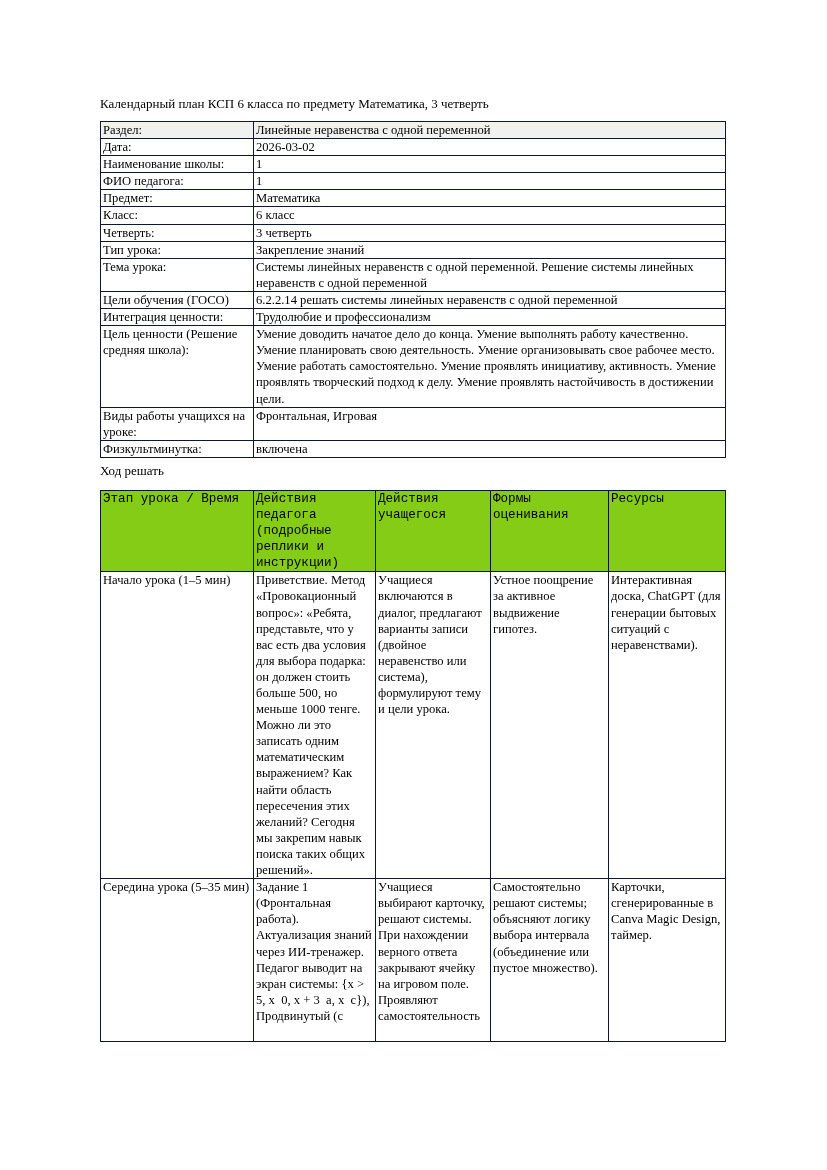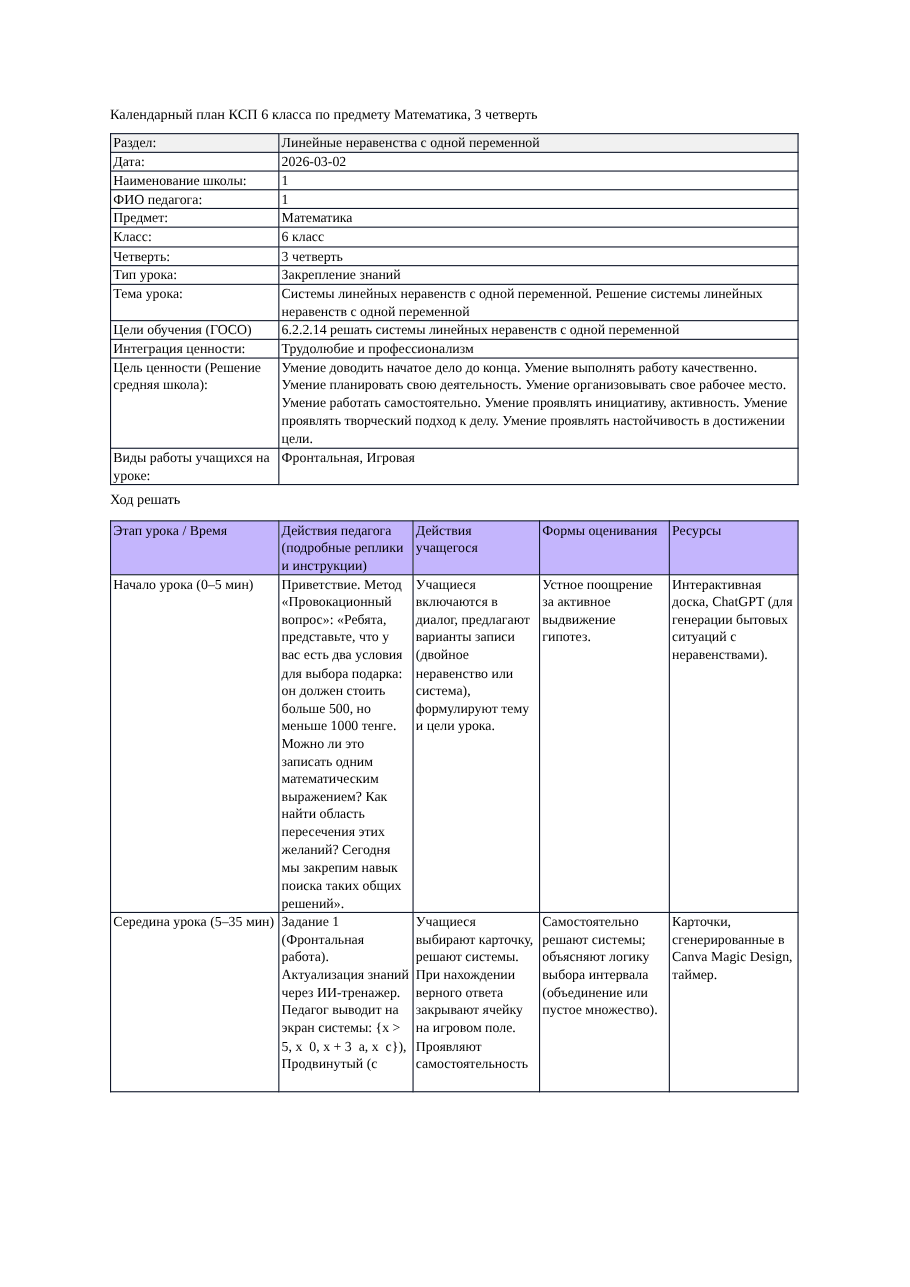--- a/index.html
+++ b/index.html
@@ -45,21 +45,21 @@
     overflow: hidden;
   }
   .info-table tr.hl td { background: #f1f1f1; }
   .section-label {
     margin-top: 5px;
     margin-bottom: 0;
     font-size: 13px;
     line-height: 16px;
   }
   .flow-table { margin-top: 11px; }
-  .flow-table thead th { background: #c4b5fd; }
+  .flow-table thead th { background: #84cc16; font-family: Liberation Mono, monospace; }
   .cell-clip {
     height: 162px;
     overflow: hidden;
   }
 </style>
 </head>
 <body>
 
 <div class="page">
   <div class="content">
@@ -117,20 +117,24 @@
             <td>Трудолюбие и профессионализм</td>
           </tr>
           <tr>
             <td>Цель ценности (Решение средняя школа):</td>
             <td>Умение доводить начатое дело до конца. Умение выполнять работу качественно. Умение планировать свою деятельность. Умение организовывать свое рабочее место. Умение работать самостоятельно. Умение проявлять инициативу, активность. Умение проявлять творческий подход к делу. Умение проявлять настойчивость в достижении цели.</td>
           </tr>
           <tr>
             <td>Виды работы учащихся на уроке:</td>
             <td>Фронтальная, Игровая</td>
           </tr>
+          <tr>
+            <td>Физкультминутка:</td>
+            <td>включена</td>
+          </tr>
         </tbody>
     </table>
 
     <div class="section-label">Ход решать</div>
 
     <table class="flow-table">
       <colgroup>
         <col style="width:153px">
         <col style="width:122px">
         <col style="width:115px">
@@ -142,21 +146,21 @@
             <th>Этап урока / Время</th>
             <th>Действия педагога (подробные реплики и инструкции)</th>
             <th>Действия учащегося</th>
             <th>Формы оценивания</th>
             <th>Ресурсы</th>
           </tr>
       </thead>
       <tbody id="flow-tbody">
           <tr>
             <td>
-              <div>Начало урока (0–5 мин)</div>
+              <div>Начало урока (1–5 мин)</div>
             </td>
             <td>
               <div>Приветствие. Метод «Провокационный вопрос»: «Ребята, представьте, что у вас есть два условия для выбора подарка: он должен стоить больше 500, но меньше 1000 тенге. Можно ли это записать одним математическим выражением? Как найти область пересечения этих желаний? Сегодня мы закрепим навык поиска таких общих решений».</div>
             </td>
             <td>
               <div>Учащиеся включаются в диалог, предлагают варианты записи (двойное неравенство или система), формулируют тему и цели урока.</div>
             </td>
             <td>
               <div>Устное поощрение за активное выдвижение гипотез.</div>
             </td>

